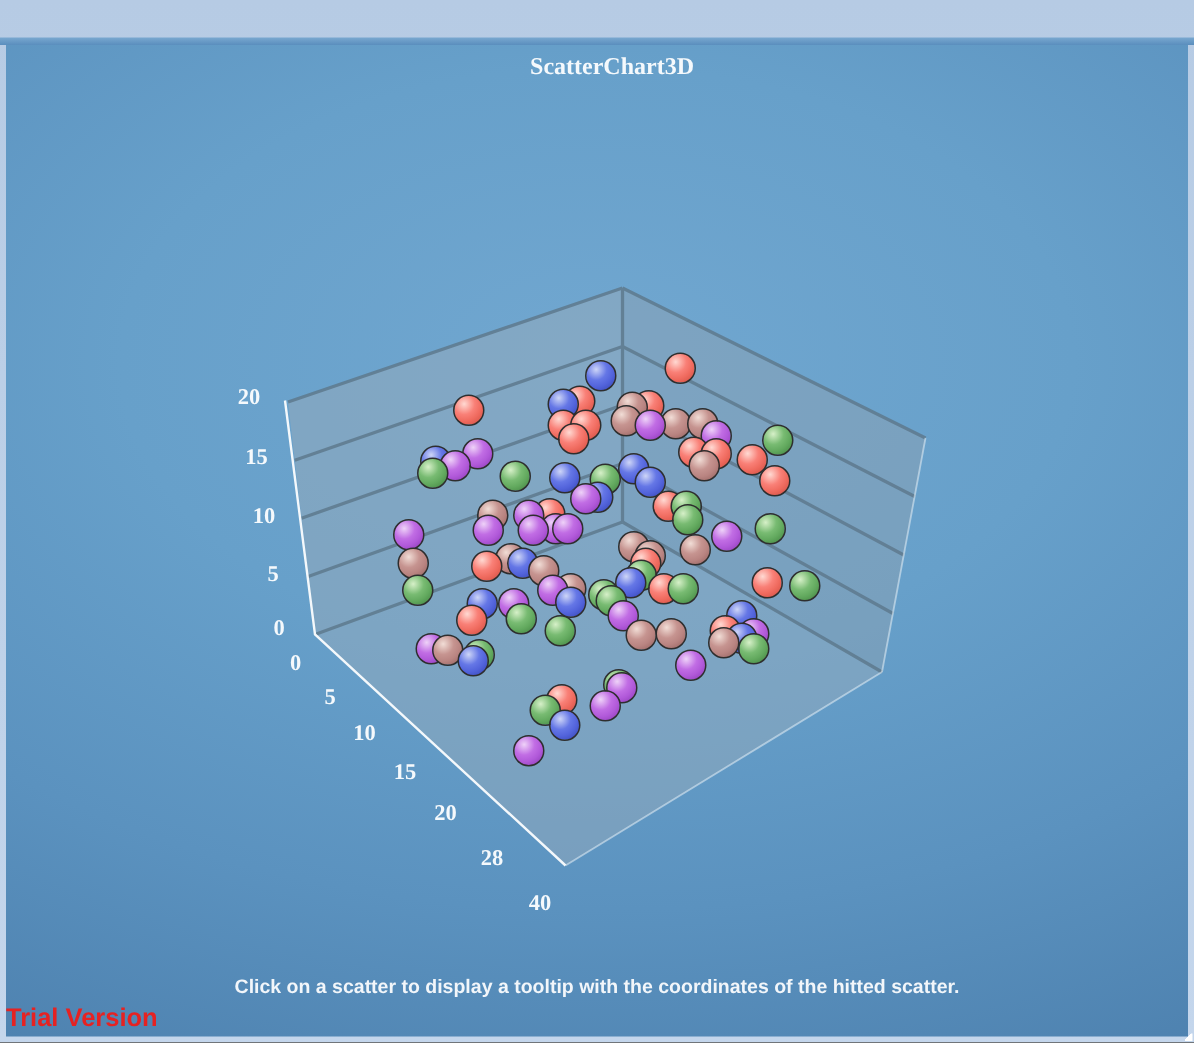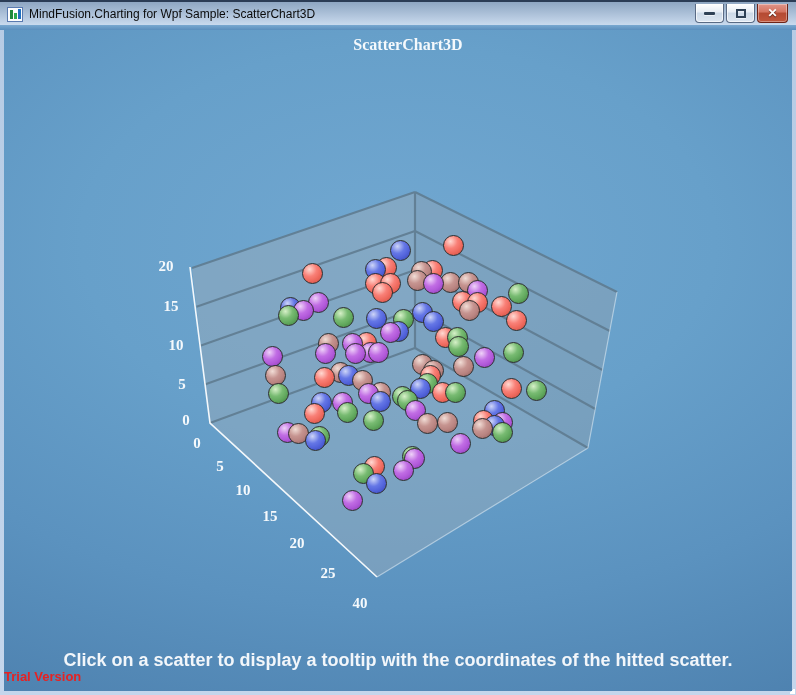--- a/index.html
+++ b/index.html
@@ -68,54 +68,35 @@
   .s-blue{background:radial-gradient(circle at 34% 28%,#cdd5f7 0%,#6577e6 38%,#5263db 62%,#3343ae 100%);}
   .s-purple{background:radial-gradient(circle at 34% 28%,#eed2f8 0%,#c16de4 38%,#b159d9 62%,#8736b2 100%);}
   .s-rosybrown{background:radial-gradient(circle at 34% 28%,#f1ddd6 0%,#c69490 38%,#b98481 62%,#8e5d5a 100%);}
   .tick-label{
     position:absolute;transform:translate(-50%,-50%);
     font-family:"Liberation Serif","DejaVu Serif",serif;
     font-size:15px;color:#f5f9fc;white-space:nowrap;
   }
   .caption{
     position:absolute;left:0;right:0;top:620px;text-align:center;
-    font-size:18px;color:#f2f6fa;
+    font-size:13px;color:#f2f6fa;
   }
   .trial{
-    position:absolute;left:0px;top:639px;font-size:13px;color:#e62222;
+    position:absolute;left:0px;top:639px;font-size:17px;color:#e62222;
   }
   .grip{
     position:absolute;right:1px;bottom:1px;width:5px;height:5px;
     background:linear-gradient(135deg,transparent 40%,#ffffff 40%);
   }
 </style>
 </head>
 <body>
 
 <div class="window">
 
-  <div class="titlebar">
-    <div class="app-icon">
-      <div class="bar b1"></div>
-      <div class="bar b2"></div>
-      <div class="bar b3"></div>
-    </div>
-    <div class="window-title">MindFusion.Charting for Wpf Sample: ScatterChart3D</div>
-    <div class="win-buttons">
-      <div class="win-btn">
-        <span class="glyph-min"></span>
-      </div>
-      <div class="win-btn">
-        <span class="glyph-max"></span>
-      </div>
-      <div class="win-btn close">
-        <span>✕</span>
-      </div>
-    </div>
-  </div>
   <div class="accent-strip"></div>
 
   <div class="content">
 
     <div class="chart-title">ScatterChart3D</div>
 
     <svg class="box-svg" width="788" height="661">
 
       <polygon points="411,162 188,238 206,393 411,318" fill="rgba(150,170,186,0.50)"></polygon>
 
@@ -151,21 +132,21 @@
         <span class="tick-label" style="left: 162px; top: 236px;">20</span>
         <span class="tick-label" style="left: 167px; top: 276px;">15</span>
         <span class="tick-label" style="left: 172px; top: 315px;">10</span>
         <span class="tick-label" style="left: 178px; top: 354px;">5</span>
         <span class="tick-label" style="left: 182px; top: 390px;">0</span>
         <span class="tick-label" style="left: 193px; top: 413px;">0</span>
         <span class="tick-label" style="left: 216px; top: 436px;">5</span>
         <span class="tick-label" style="left: 239px; top: 460px;">10</span>
         <span class="tick-label" style="left: 266px; top: 486px;">15</span>
         <span class="tick-label" style="left: 293px; top: 513px;">20</span>
-        <span class="tick-label" style="left: 324px; top: 543px;">25</span>
+        <span class="tick-label" style="left: 324px; top: 543px;">28</span>
         <span class="tick-label" style="left: 356px; top: 573px;">40</span>
       </div>
     <div class="scatter-layer">
         <div class="sphere s-red" style="left: 438.5px; top: 204.5px;"></div>
         <div class="sphere s-blue" style="left: 385.5px; top: 209.5px;"></div>
         <div class="sphere s-red" style="left: 371.5px; top: 226.5px;"></div>
         <div class="sphere s-blue" style="left: 360.5px; top: 228.5px;"></div>
         <div class="sphere s-red" style="left: 417.5px; top: 229.5px;"></div>
         <div class="sphere s-rosybrown" style="left: 406.5px; top: 230.5px;"></div>
         <div class="sphere s-red" style="left: 297.5px; top: 232.5px;"></div>

